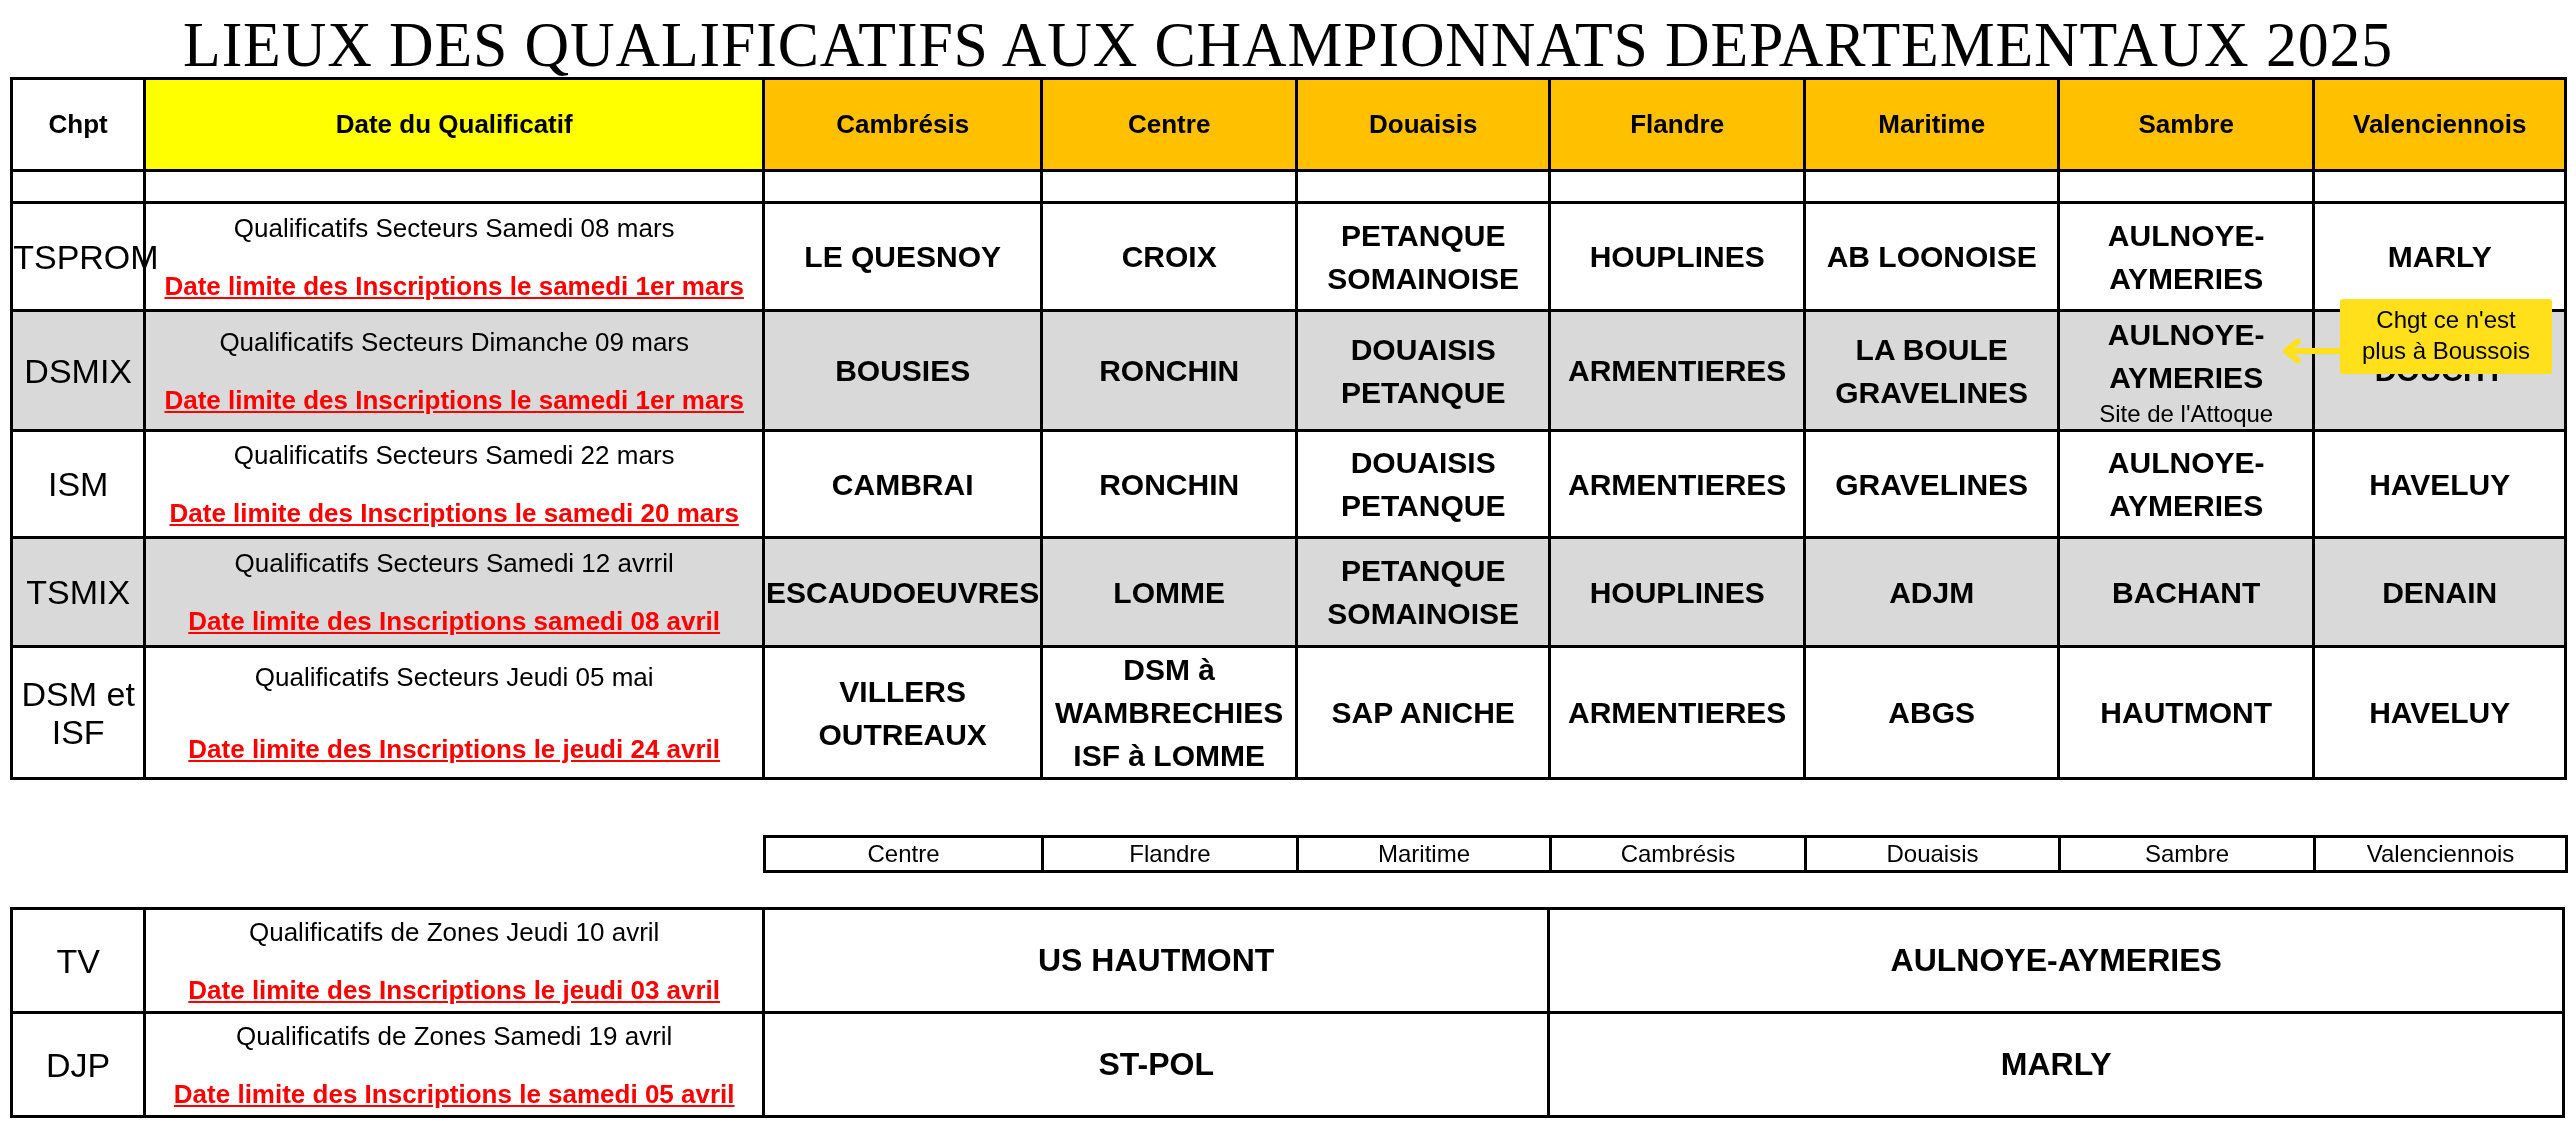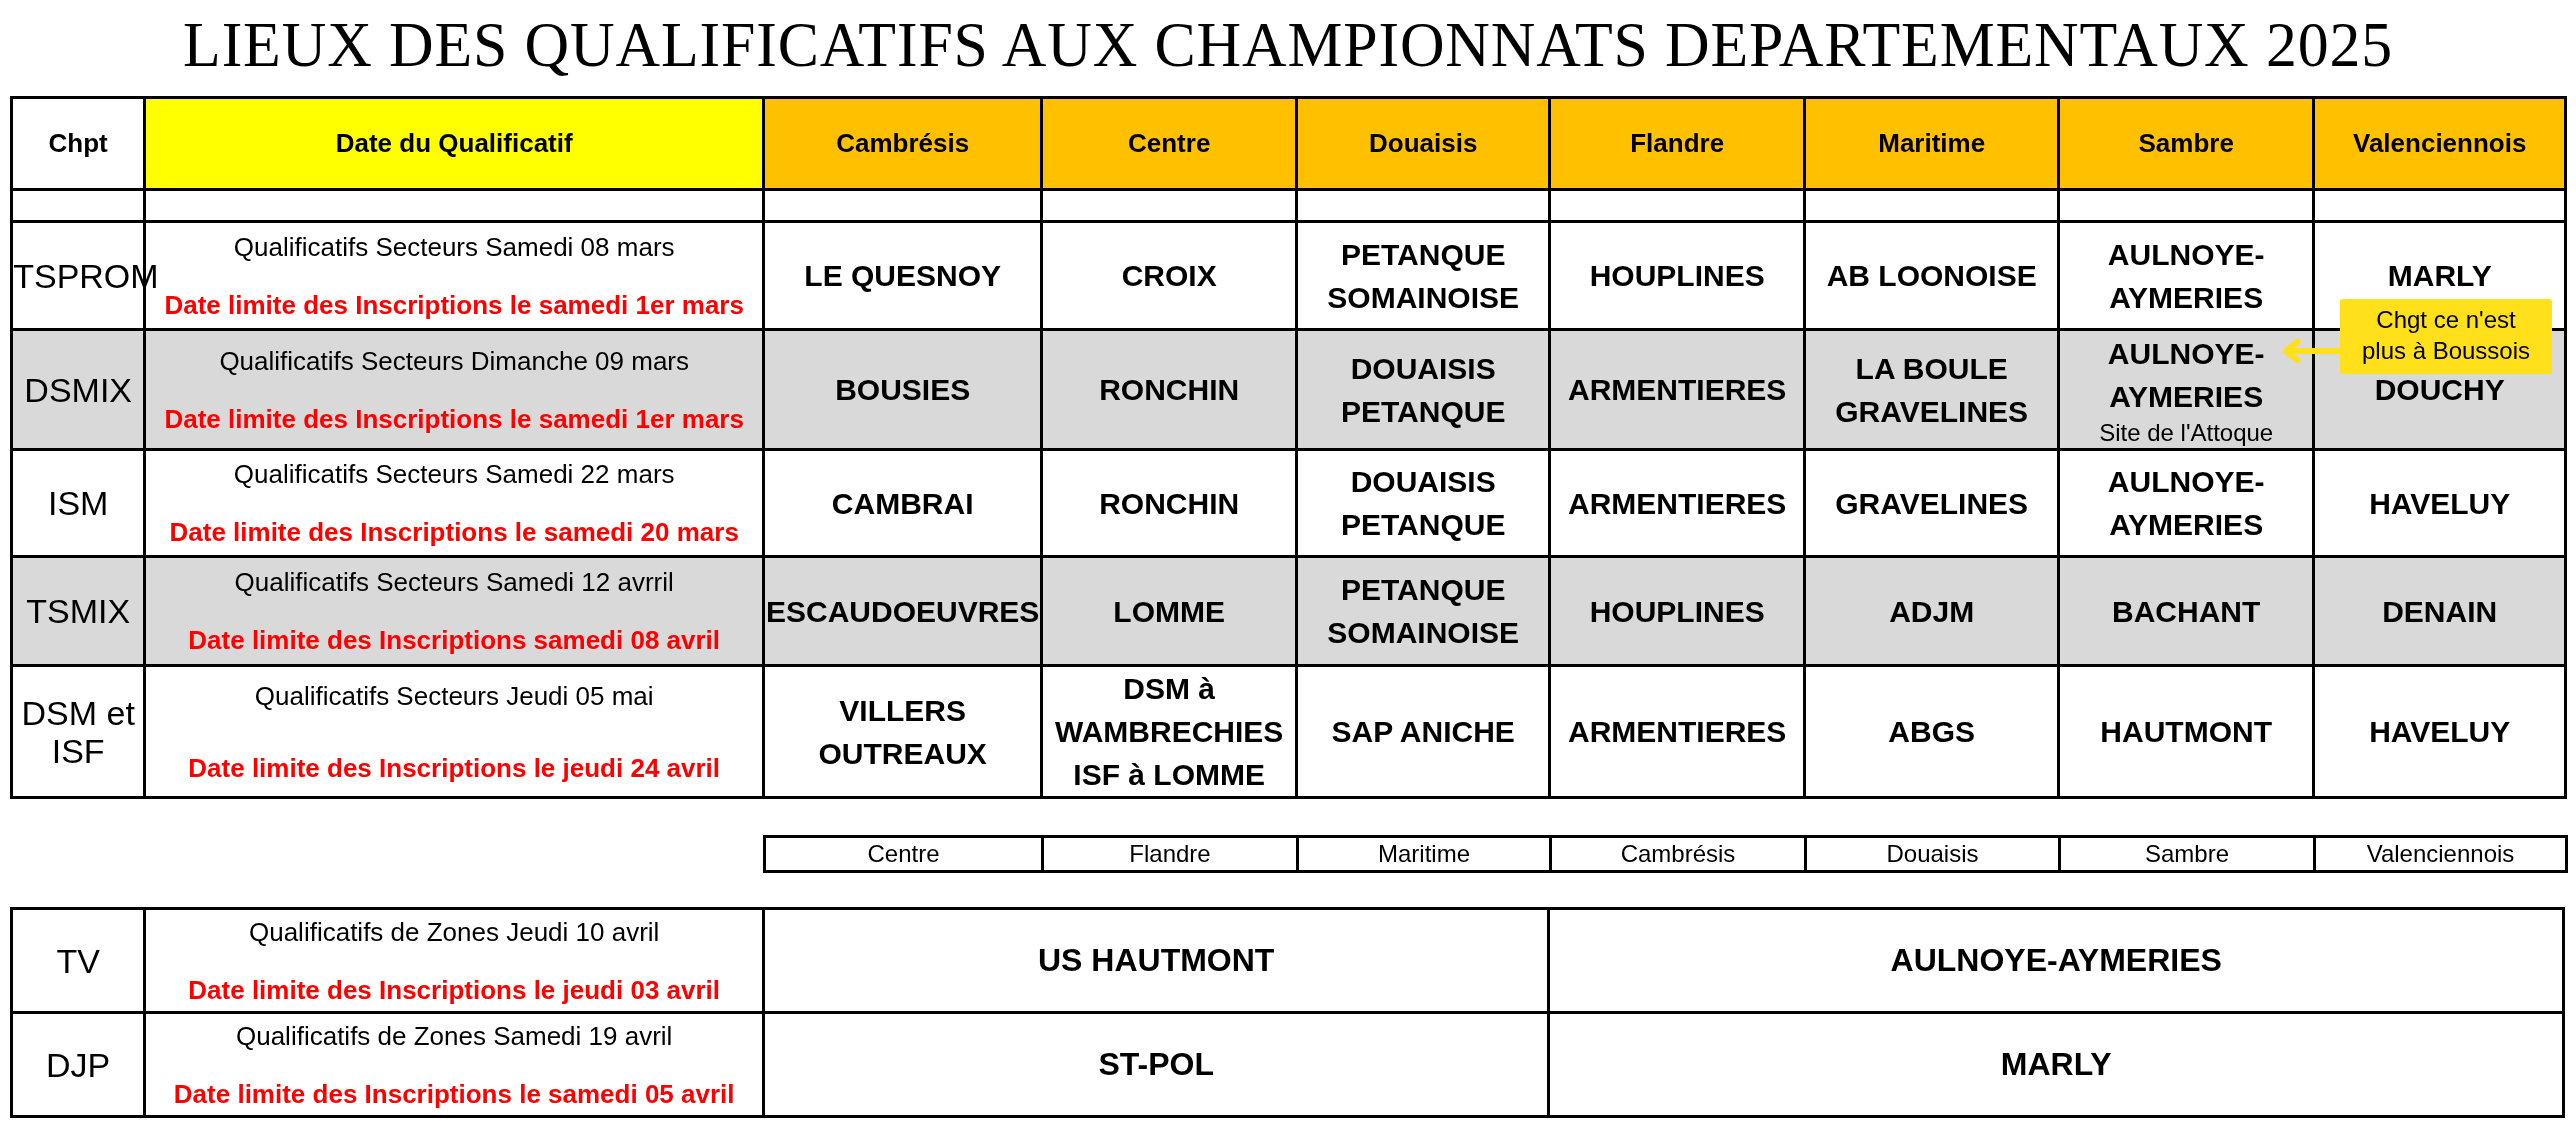--- a/index.html
+++ b/index.html
@@ -1,31 +1,31 @@
 <!DOCTYPE html>
 <html style="font-size:13.7px"><head>
 <meta charset="utf-8">
 <style>
   html, body { margin:0; padding:0; background:#ffffff; }
   body { width:2576px; height:1138px; position:relative; overflow:hidden; font-family:"Liberation Sans", "DejaVu Sans", sans-serif; color:#000; }
   .title { position:absolute; left:0; top:6.8px; width:2576px; text-align:center; font-family:"Liberation Serif", "DejaVu Serif", serif; font-size:63px; line-height:77px; letter-spacing:0.9px; transform:scaleX(0.98); }
   table { border-collapse:collapse; position:absolute; table-layout:fixed; }
   td { border:3.4px solid #000; text-align:center; vertical-align:middle; padding:0; }
-  .t1 { left:10.2px; top:96px; width:2552px; }
+  .t1 { left:10.2px; top:77px; width:2552px; }
   .hdr td { height:89px; font-weight:bold; font-size:26px; background:#FFC000; }
   .hdr td.chpt { background:#fff; }
   .hdr td.date { background:#FFFF00; }
   .blank td { height:29px; background:#fff; }
   .row td { font-size:30px; font-weight:bold; line-height:43px; }
   .row td.chptcell { font-weight:normal; font-size:34px; line-height:38px; }
   .row td.datecell { font-weight:normal; font-size:26px; line-height:34px; }
   .row.grey td { background:#D9D9D9; }
   .row.white td { background:#fff; }
   .qual { display:block; margin-bottom:24px; }
-  .deadline { display:block; color:#FF0000; font-weight:bold; font-size:26px; }
+  .deadline { display:block; color:#FF0000; font-weight:bold; font-size:26px;text-decoration:underline; }
   .sub { display:block; font-weight:normal; font-size:24px; line-height:29px; }
   .t2 { left:763px; top:835px; width:1800px; }
   .zonehdr td { height:31px; background:#FFC000; font-size:24px; }
   .zonesub td { height:32px; background:#fff; font-size:24px; }
   .t3 { left:10.2px; top:907px; width:2552px; }
   .t3 td { height:101px; }
   .t3 td.venue { font-weight:bold; font-size:32px; }
   .callout { position:absolute; left:2340px; top:299px; width:212px; height:75px; background:#FFE01B; border-radius:3px; font-size:24px; line-height:31px; text-align:center; padding-top:5.1px; box-sizing:border-box; }
   .arrow { position:absolute; left:2279px; top:338px; width:68px; height:26px; }
 </style>

